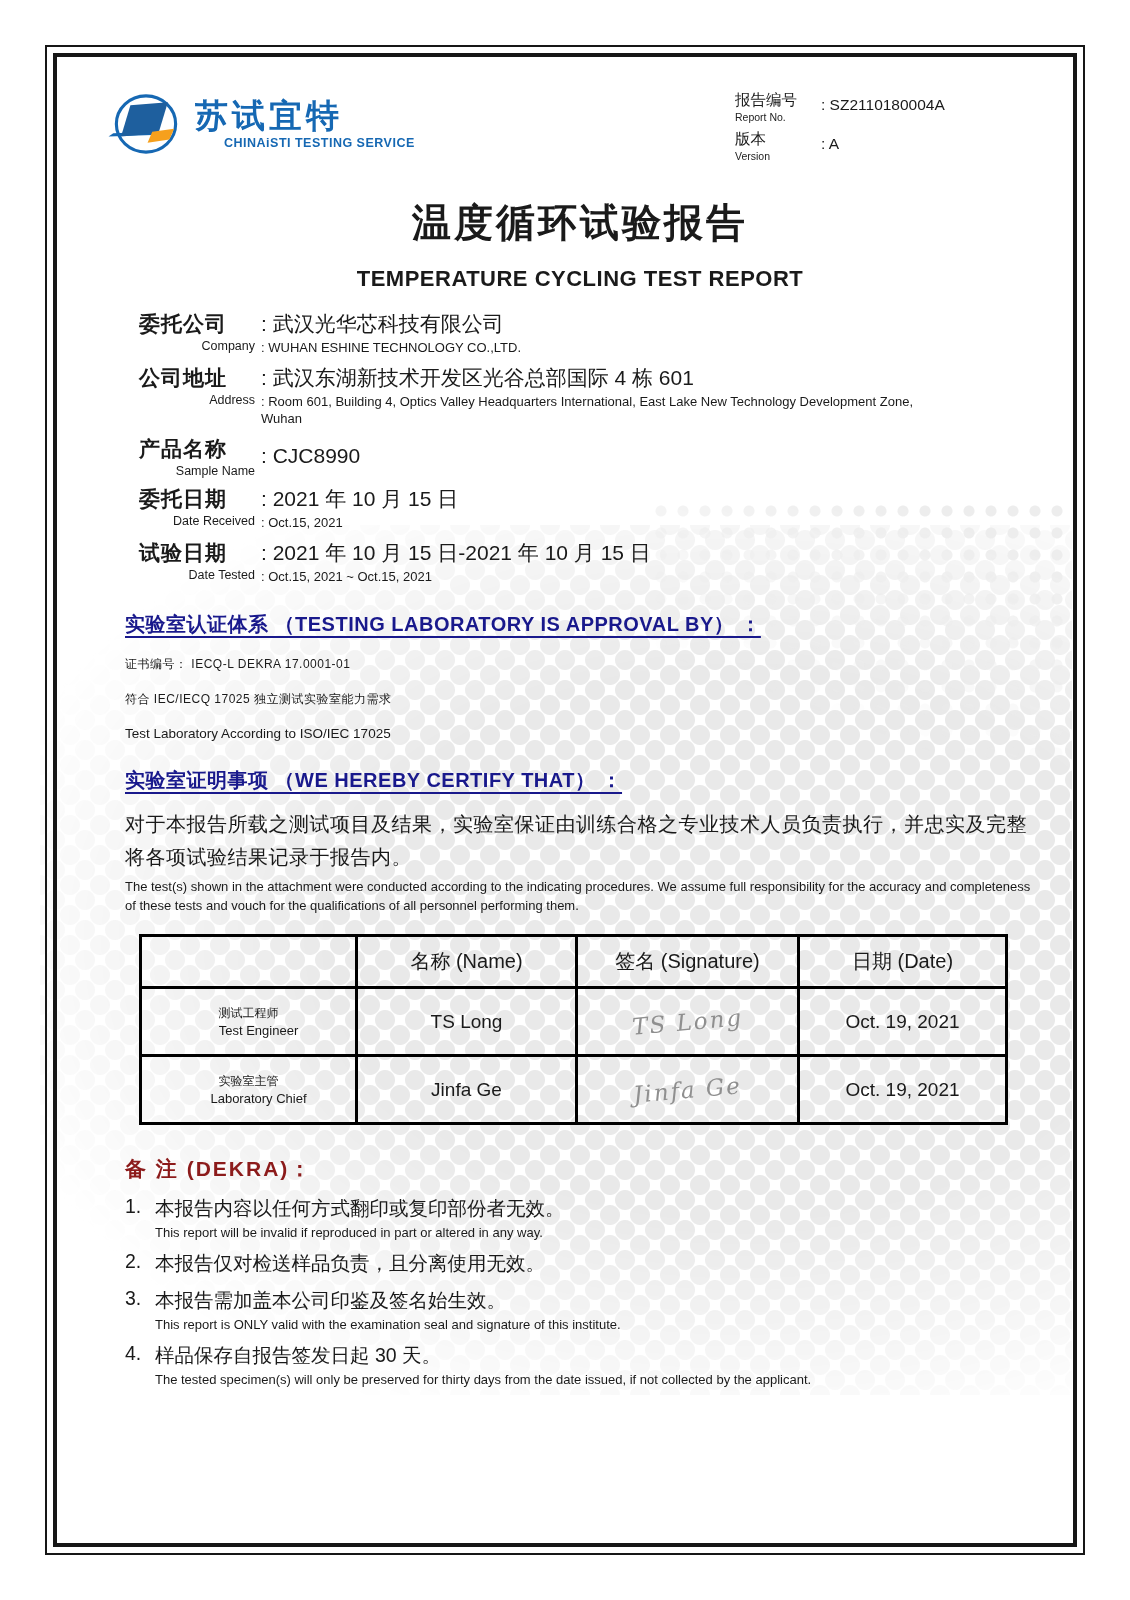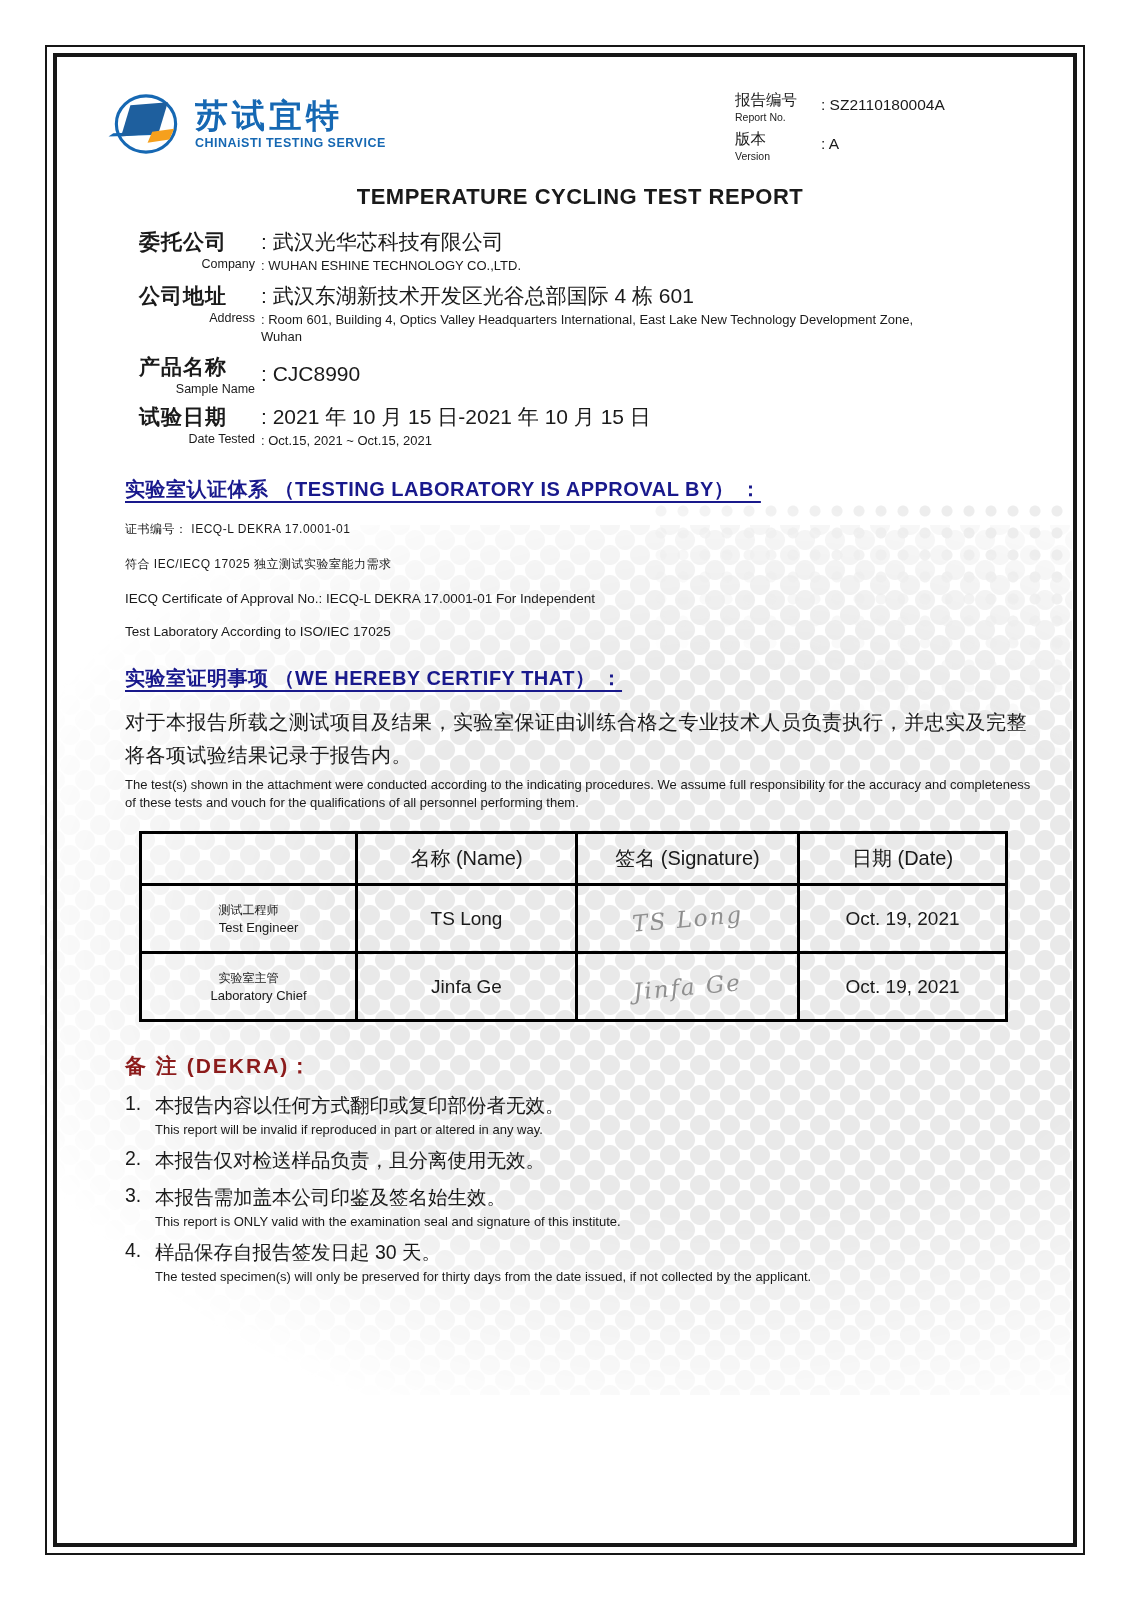--- a/index.html
+++ b/index.html
@@ -34,21 +34,21 @@
     mask-image: linear-gradient(200deg, #000 15%, rgba(0,0,0,0) 75%);
   }
 
   .content { position:absolute; left:125px; right:95px; top:88px; z-index:2; }
 
   
   .header { display:flex; justify-content:space-between; align-items:flex-start; }
   .brand { display:flex; align-items:center; gap:10px; margin-left:-18px; }
   .brand-mark { width:78px; height:72px; }
   .brand-text .zh { color:#1668b3; font-size:33px; font-weight:bold; letter-spacing:4px; line-height:1.1; }
-  .brand-text .en { color:#1668b3; font-size:12.5px; font-weight:bold; letter-spacing:0.5px; margin-top:2px; }
+  .brand-text .en { color:#1668b3; font-size:12.5px; font-weight:bold; letter-spacing:0.5px; margin-top:2px;margin-left:29px; }
 
   .report-meta { margin-top:2px; width:300px; }
   .meta-row { display:flex; margin-bottom:6px; }
   .meta-labels { width:82px; }
   .meta-labels .zh { font-size:15.5px; }
   .meta-labels .en { font-size:10.5px; color:#222; }
   .meta-value { font-size:15.5px; padding-top:6px; padding-left:4px; white-space:nowrap; }
 
   
   .title-zh { text-align:center; font-size:39px; font-weight:bold; letter-spacing:3px; margin-top:28px; }
@@ -131,20 +131,21 @@
         <div class="meta-row">
           <div class="meta-labels">
             <div class="zh">版本</div>
             <div class="en">Version</div>
           </div>
           <div class="meta-value">: A</div>
         </div>
       </div>
     </div>
 
+    <div class="title-zh">温度循环试验报告</div>
     <div class="title-en">TEMPERATURE CYCLING TEST REPORT</div>
 
     <div class="fields">
 
       <div class="field">
         <div class="field-label">
           <div class="zh">委托公司</div>
           <div class="en">Company</div>
         </div>
         <div class="field-value">
@@ -167,37 +168,46 @@
       <div class="field single">
         <div class="field-label">
           <div class="zh">产品名称</div>
           <div class="en">Sample Name</div>
         </div>
         <div class="field-value">
           <div class="zh">: CJC8990</div>
         </div>
       </div>
 
+      <div class="field">
+        <div class="field-label">
+          <div class="zh">委托日期</div>
+          <div class="en">Date Received</div>
+        </div>
+        <div class="field-value">
+          <div class="zh">: 2021 年 10 月 15 日</div>
+          <div class="en">: Oct.15, 2021</div>
+        </div>
+      </div>
 
       <div class="field">
         <div class="field-label">
           <div class="zh">试验日期</div>
           <div class="en">Date Tested</div>
         </div>
         <div class="field-value">
           <div class="zh">: 2021 年 10 月 15 日-2021 年 10 月 15 日</div>
           <div class="en">: Oct.15, 2021 ~ Oct.15, 2021</div>
         </div>
       </div>
     </div>
 
     <div class="sec-heading">实验室认证体系 （TESTING LABORATORY IS APPROVAL BY） ：</div>
     <div class="sec-line">证书编号： IECQ-L DEKRA 17.0001-01</div>
     <div class="sec-line">符合 IEC/IECQ 17025 独立测试实验室能力需求</div>
-    <div class="sec-en">IECQ Certificate of Approval No.: IECQ-L DEKRA 17.0001-01 For Independent</div>
     <div class="sec-en">Test Laboratory According to ISO/IEC 17025</div>
 
     <div class="sec-heading">实验室证明事项 （WE HEREBY CERTIFY THAT） ：</div>
     <div class="para-zh">对于本报告所载之测试项目及结果，实验室保证由训练合格之专业技术人员负责执行，并忠实及完整将各项试验结果记录于报告内。</div>
     <div class="para-en">The test(s) shown in the attachment were conducted according to the indicating procedures. We assume full responsibility for the accuracy and completeness of these tests and vouch for the qualifications of all personnel performing them.</div>
 
     <table class="sig">
       <colgroup>
           <col class="c1">
           <col class="c2">

